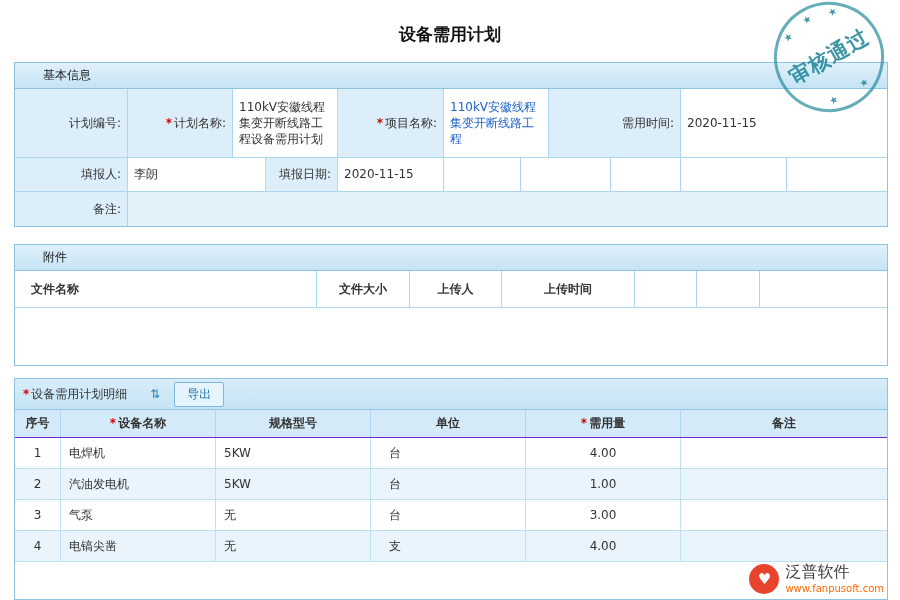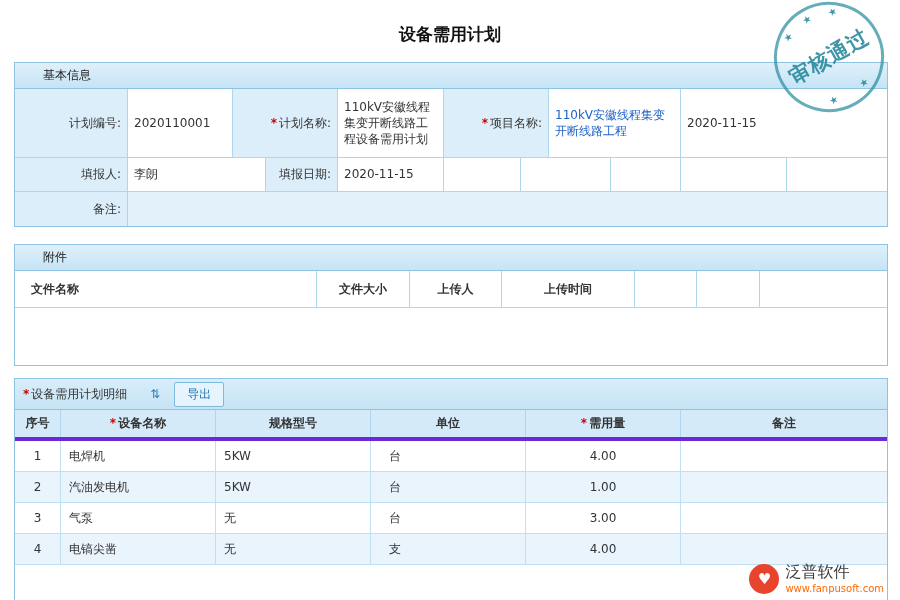--- a/index.html
+++ b/index.html
@@ -32,21 +32,21 @@
   .att-head .c.first{justify-content:flex-start;padding-left:16px}
   .att-body{height:57px}
   
   .dt-bar{height:30px;display:flex;align-items:center;padding-left:8px;
           background:linear-gradient(#d8edf9,#c6e4f5);border-bottom:1px solid #8fc3e4}
   .dt-title{margin-right:21px}
   .sort{color:#2a7fbf;font-size:12px;margin:0 14px 0 2px;cursor:pointer}
   .btn-export{padding:3px 12px;background:#e6f4fd;border:1px solid #7db8dd;border-radius:2px;
               color:#1b6fae;cursor:pointer;font-size:12px;font-family:inherit}
   .hrow{display:grid;grid-template-columns:46px 155px 155px 155px 155px 1fr;
-        height:27px;background:#d4eaf8;border-bottom:4px solid #6d28d9;font-weight:bold}
+        height:27px;background:#d4eaf8;border-bottom:1px solid #6d28d9;font-weight:bold}
   .hrow .c{justify-content:center;padding:0 4px}
   .t-row{display:grid;grid-template-columns:46px 155px 155px 155px 155px 1fr;
          height:30px;border-bottom:1px solid #bfdff2;background:#fff}
   .t-row:nth-child(even){background:#e9f4fc}
   .tc{border-right:1px solid #bfdff2;display:flex;align-items:center;padding:0 8px}
   .tc:last-child{border-right:none}
   .a-c{justify-content:center}
   .pad18{padding-left:18px}
   .dt-fill{height:37px}
   
@@ -76,33 +76,33 @@
   <span class="st st4">★</span>
   <span class="st st5">★</span>
   <span class="stamp-text">审核通过</span>
 </div>
 
 <section class="panel" style="top:62px">
   <div class="panel-hd">基本信息</div>
 
   <div class="bi-row bi-r1">
     <div class="c lbl">计划编号:</div>
-    <div class="c val">2020110001</div>
     <div class="c lbl">
       <span class="req">*</span>
       <span>计划名称:</span>
     </div>
     <div class="c val wrap">110kV安徽线程集变开断线路工程设备需用计划</div>
     <div class="c lbl">
       <span class="req">*</span>
       <span>项目名称:</span>
     </div>
     <div class="c val">
       <a class="lnk">110kV安徽线程集变开断线路工程</a>
     </div>
+    <div class="c lbl">需用时间:</div>
     <div class="c val">2020-11-15</div>
   </div>
 
   <div class="bi-row bi-r2">
     <div class="c lbl">填报人:</div>
     <div class="c val">李朗</div>
     <div class="c lbl">填报日期:</div>
     <div class="c val">2020-11-15</div>
     <div class="c val"></div>
     <div class="c val"></div>

